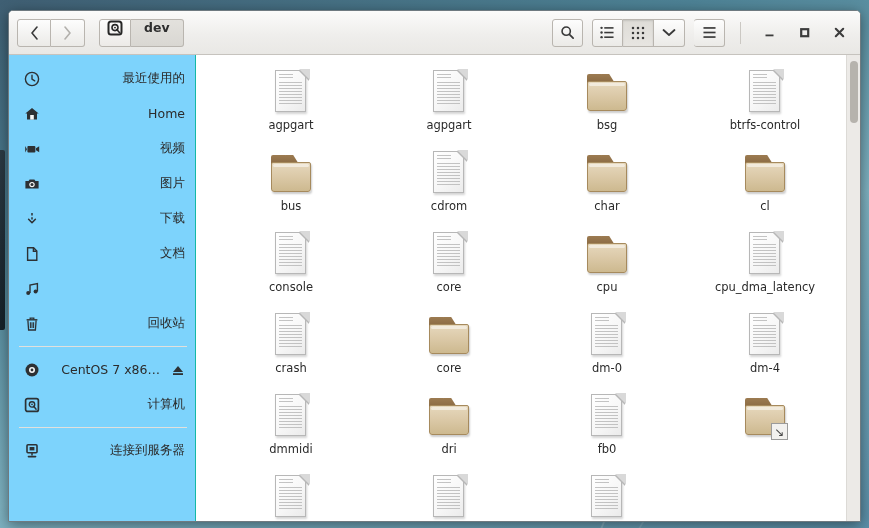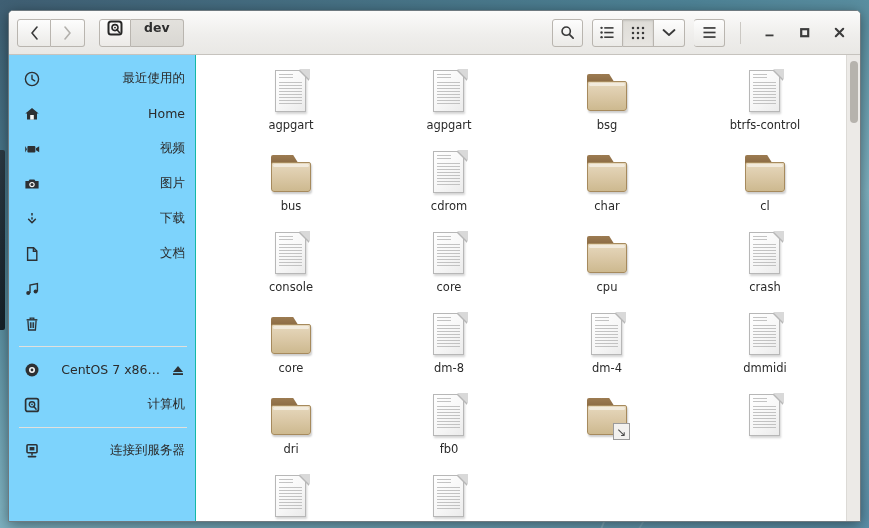--- a/index.html
+++ b/index.html
@@ -429,20 +429,21 @@
 
       <div class="side-item">
         <span class="sico">
           <svg width="16" height="16" viewBox="0 0 16 16">
             <path d="M2.6 3.8 H13.4" stroke="#2d3134" stroke-width="1.4"></path>
             <path d="M6.2 3.6 V2.2 H9.8 V3.6" fill="none" stroke="#2d3134" stroke-width="1.3"></path>
             <path d="M3.9 4.4 L4.6 14 H11.4 L12.1 4.4" fill="none" stroke="#2d3134" stroke-width="1.3"></path>
             <path d="M6.4 6.2 V12 M8 6.2 V12 M9.6 6.2 V12" stroke="#2d3134" stroke-width="1.05"></path>
           </svg>
         </span>
+        <span class="slabel">回收站</span>
       </div>
 
       <div class="side-sep"></div>
 
       <div class="side-item">
         <span class="sico">
           <svg width="16" height="16" viewBox="0 0 16 16">
             <circle cx="8" cy="8" r="6.5" fill="#2d3134"></circle>
             <circle cx="8" cy="8" r="3" fill="#f8f8f7"></circle>
             <circle cx="8" cy="8" r="1.4" fill="#2d3134"></circle>
@@ -582,38 +583,47 @@
             </div>
             <div class="cname">cpu</div>
           </div>
           <div class="cell">
             <div class="ico-doc">
               <div class="page"></div>
               <div class="lines2"></div>
               <div class="lines"></div>
               <div class="fold"></div>
             </div>
+            <div class="cname">cpu_dma_latency</div>
+          </div>
+          <div class="cell">
+            <div class="ico-doc">
+              <div class="page"></div>
+              <div class="lines2"></div>
+              <div class="lines"></div>
+              <div class="fold"></div>
+            </div>
             <div class="cname">crash</div>
           </div>
           <div class="cell">
             <div class="ico-folder">
               <div class="tab"></div>
               <div class="bodyf"></div>
               <div class="flip"></div>
             </div>
             <div class="cname">core</div>
           </div>
           <div class="cell">
             <div class="ico-doc">
               <div class="page"></div>
               <div class="lines2"></div>
               <div class="lines"></div>
               <div class="fold"></div>
             </div>
-            <div class="cname">dm-8</div>
+            <div class="cname">dm-0</div>
           </div>
           <div class="cell">
             <div class="ico-doc">
               <div class="page"></div>
               <div class="lines2"></div>
               <div class="lines"></div>
               <div class="fold"></div>
             </div>
             <div class="cname">dm-4</div>
           </div>

